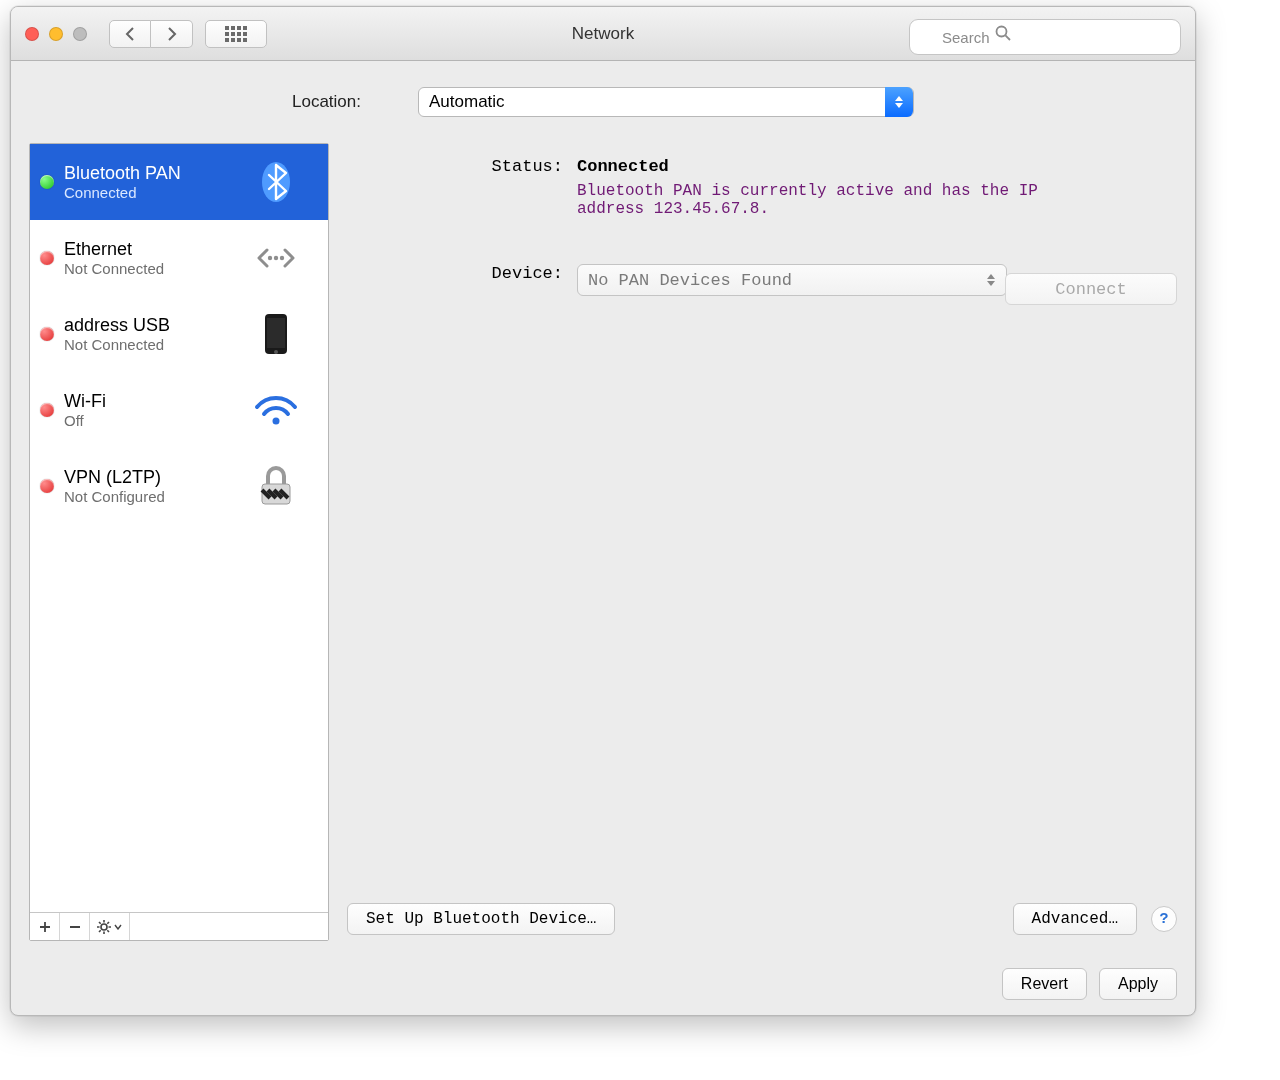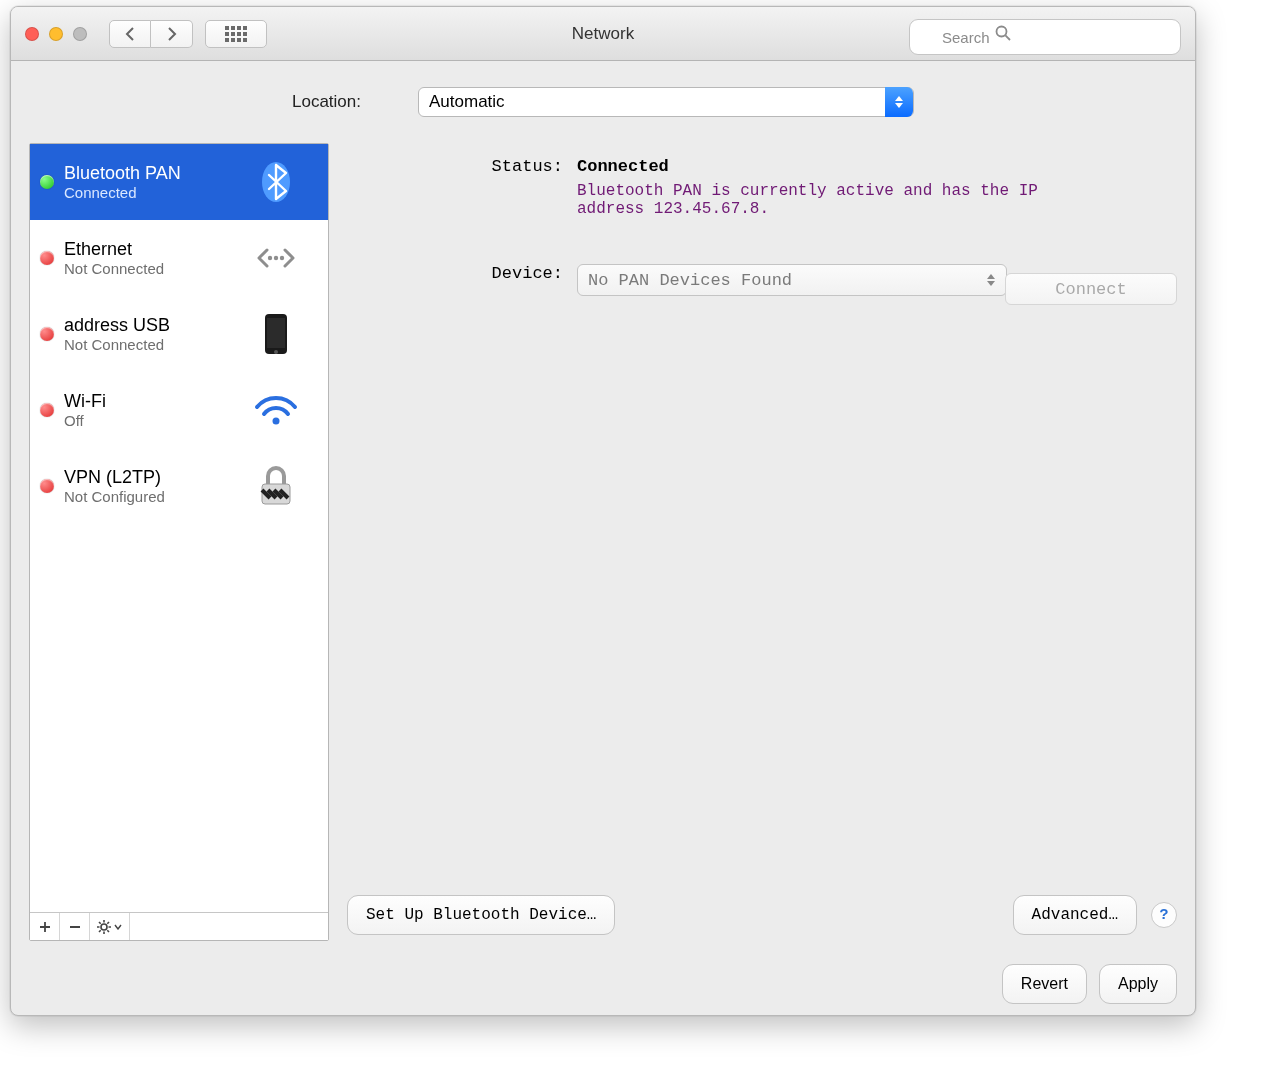--- a/index.html
+++ b/index.html
@@ -157,21 +157,21 @@
     position:absolute; right:0; top:130px;
     width:172px; height:32px; border:1px solid #d6d6d6; border-radius:6px;
     background:linear-gradient(#fcfcfc,#f3f3f3); color:#a9a9a9; font-size:17px;
     display:flex; align-items:center; justify-content:center;
   }
 
   .detail-footer {
     margin-top:auto; display:flex; align-items:center; gap:14px; padding-bottom:6px;
   }
   .mac-btn {
-    height:40px; padding:4px 18px; border:1px solid #c4c4c4; border-radius:11px;
+    height:32px; padding:4px 18px; border:1px solid #c4c4c4; border-radius:6px;
     background:linear-gradient(#fefefe,#f3f3f3); color:#000; font-size:16px;
     display:inline-flex; align-items:center; cursor:default;
   }
   .help-btn {
     width:26px;height:26px;border-radius:50%;border:1px solid #c9c9c9;
     background:#fdfdfd;color:#2a71d6;display:flex;align-items:center;justify-content:center;
     font-weight:600; font-size:15px;
   }
 
   .bottom-bar {

